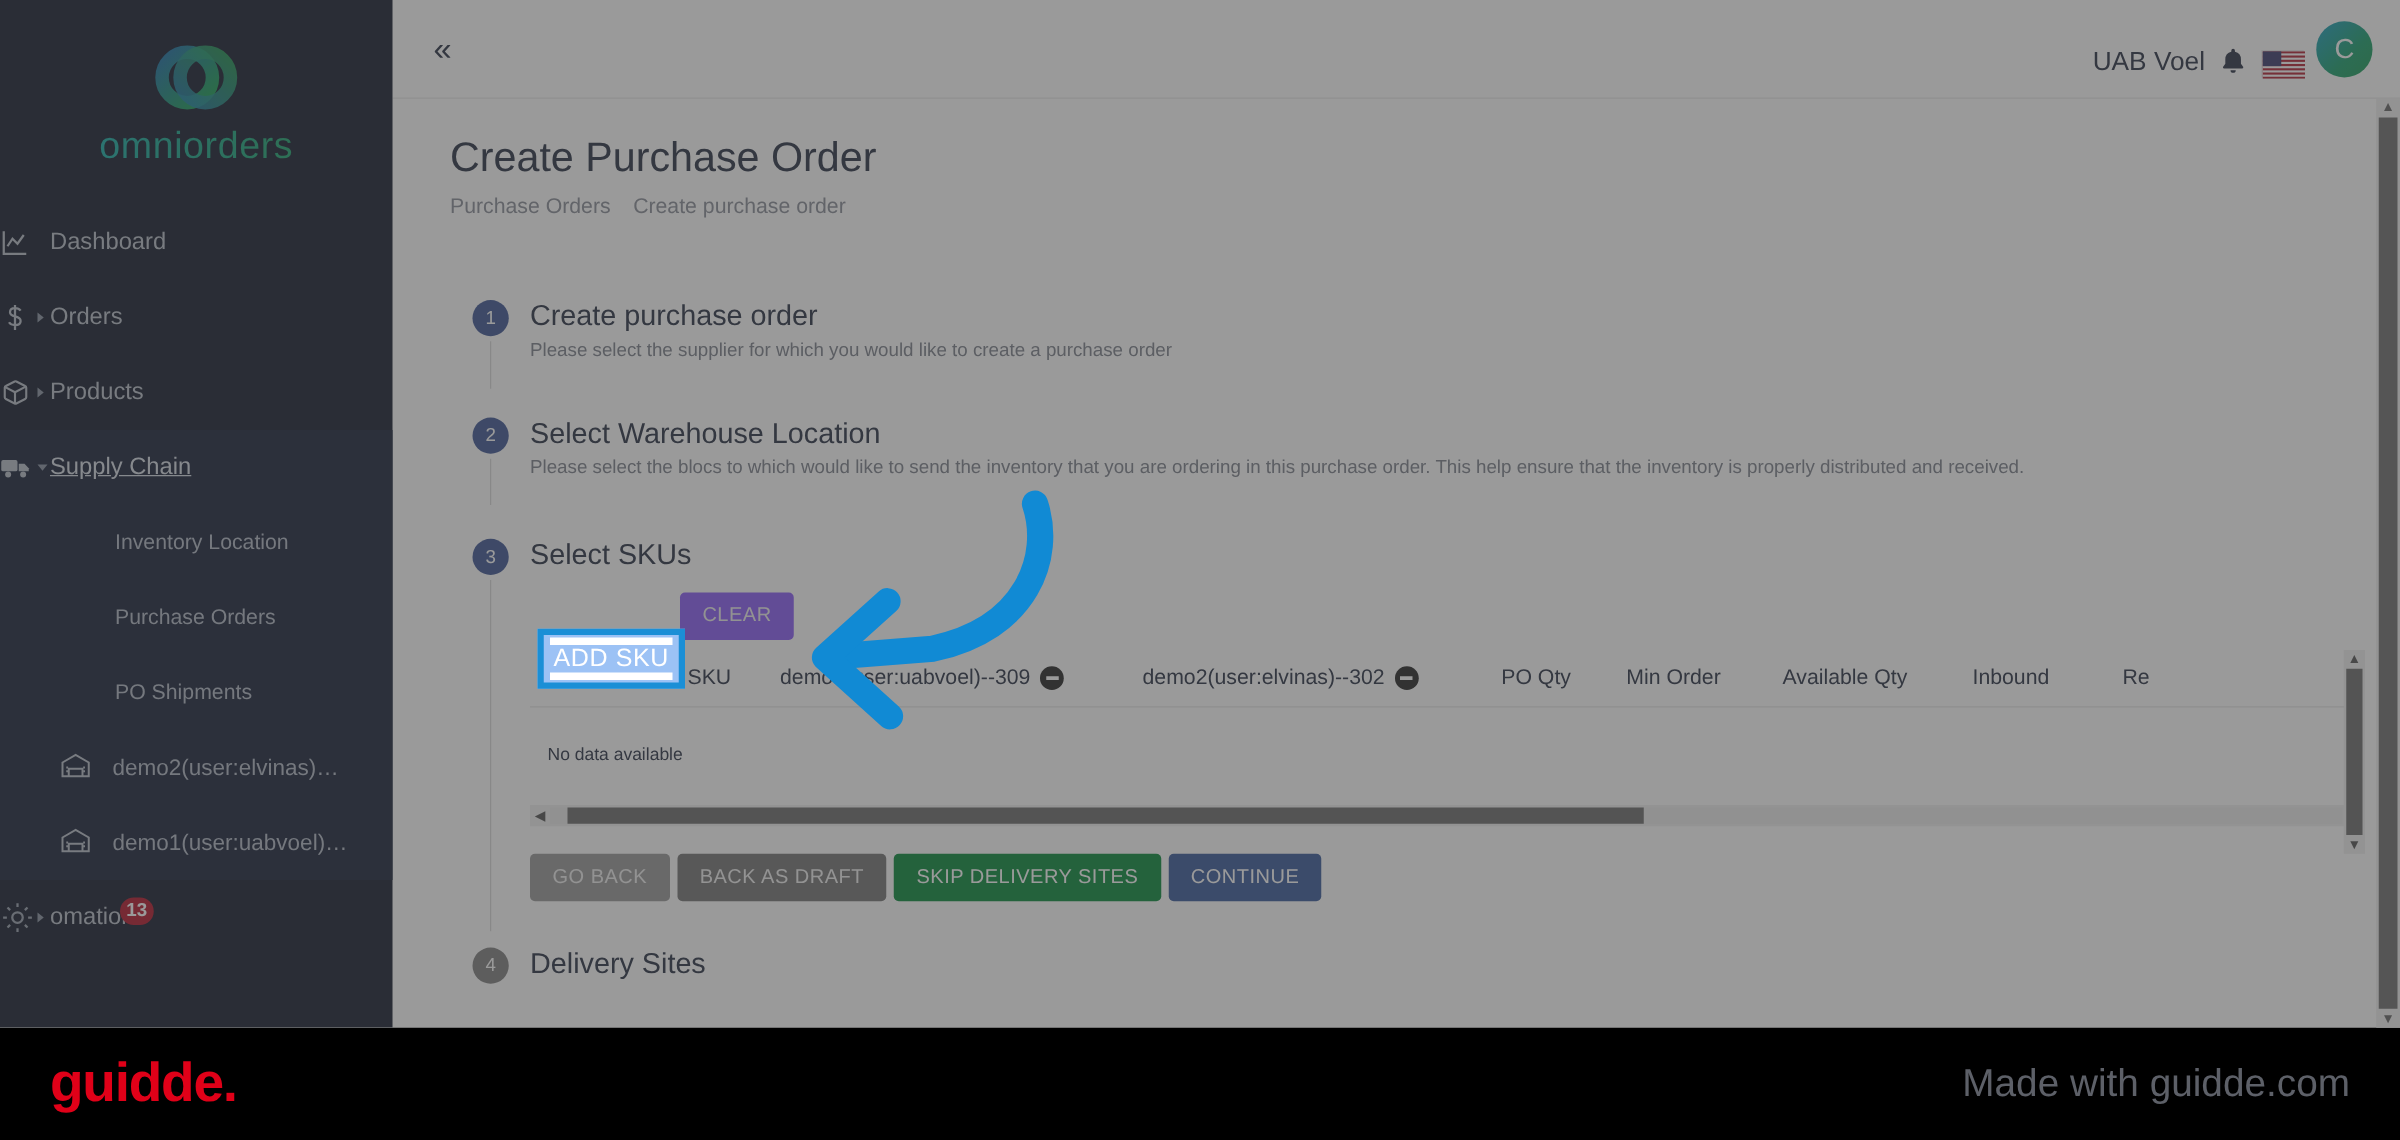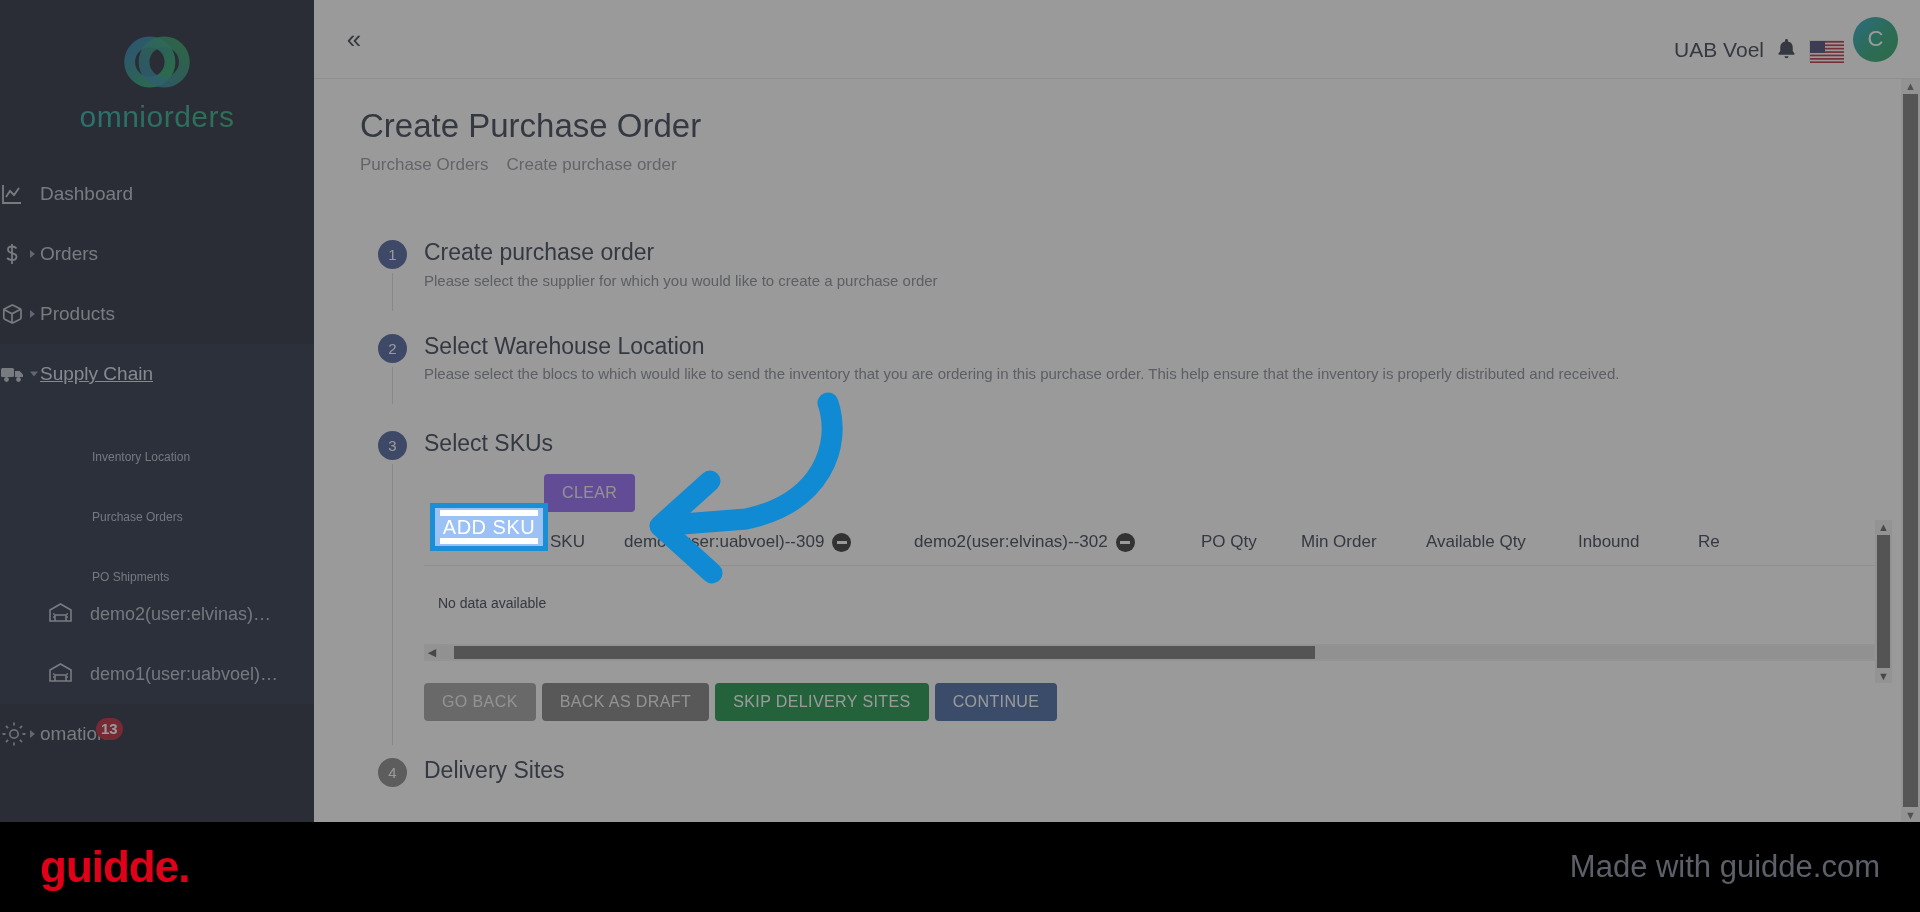--- a/index.html
+++ b/index.html
@@ -43,22 +43,22 @@
   }
   .nav-item .caret.open {
     border-left: 4px solid transparent; border-right: 4px solid transparent;
     border-top: 5px solid #8a93a3; border-bottom: 0;
   }
   .nav-item .nico { width: 30px; display:flex; align-items:center; justify-content:flex-start;}
   .nav-item .nlabel { margin-left: 10px; white-space: nowrap; }
   .nav-group-active { background: #19223a; }
   .nav-item.active .nlabel { text-decoration: underline; color: #d6dbe4; font-weight: 500; text-align: right; }
   .sub-item {
-    display:flex; align-items:flex-end; height: 60px; padding-left: 92px;
-    font-size: 12px; color: #b1b8c4; cursor: pointer;
+    display:flex; align-items:center; height: 60px; padding-left: 92px;
+    font-size: 17px; color: #b1b8c4; cursor: pointer;
   }
   .wh-item {
     display:flex; align-items:center; height: 60px; padding-left: 48px;
     font-size: 18px; color: #b1b8c4; cursor: pointer;
   }
   .wh-item .nico { width: 34px; }
   .wh-item .nlabel { margin-left: 8px; }
   .badge {
     position: absolute; left: 96px; top: 14px;
     background: #b3152a; color: #fff; font-size: 15px; font-weight: 700;

